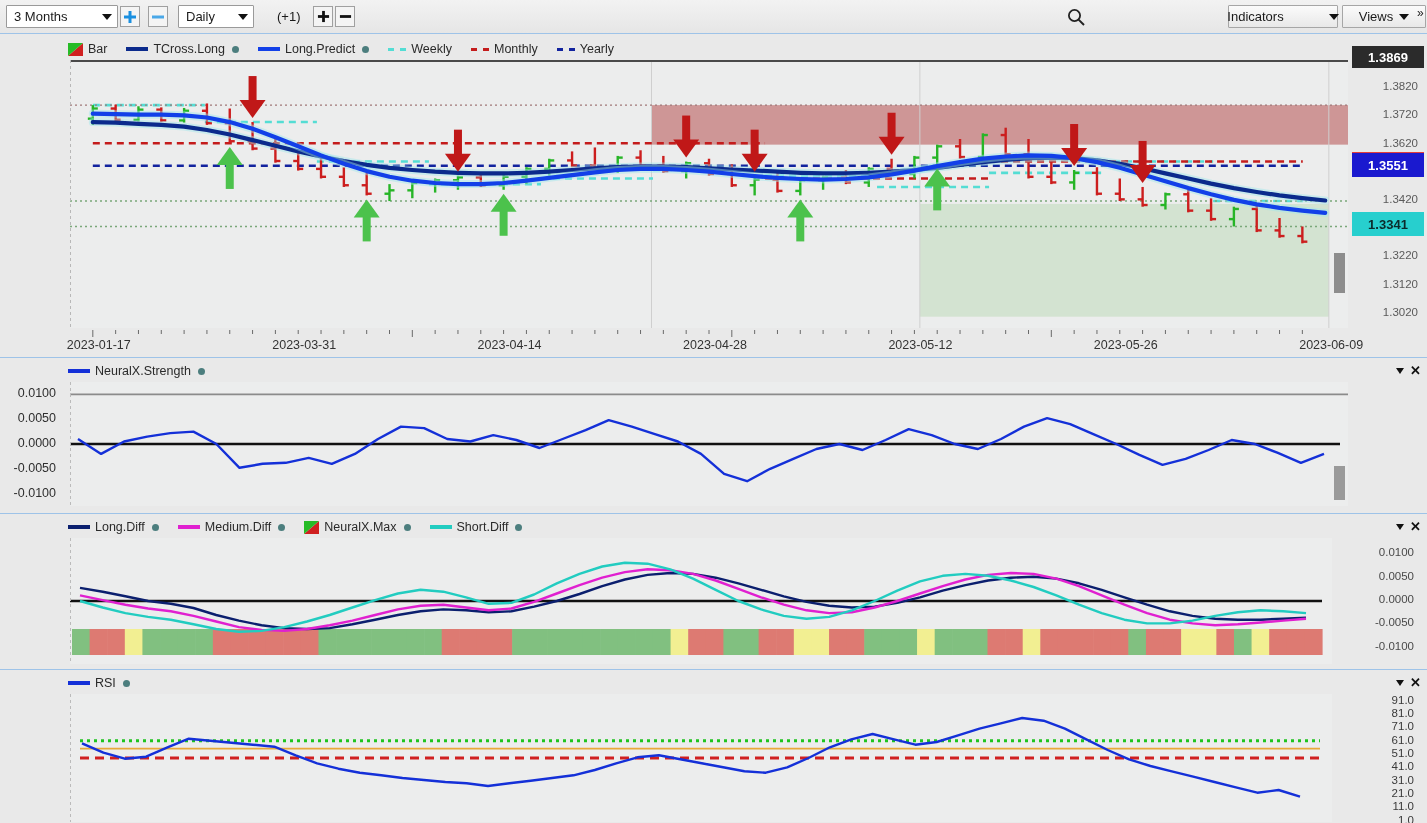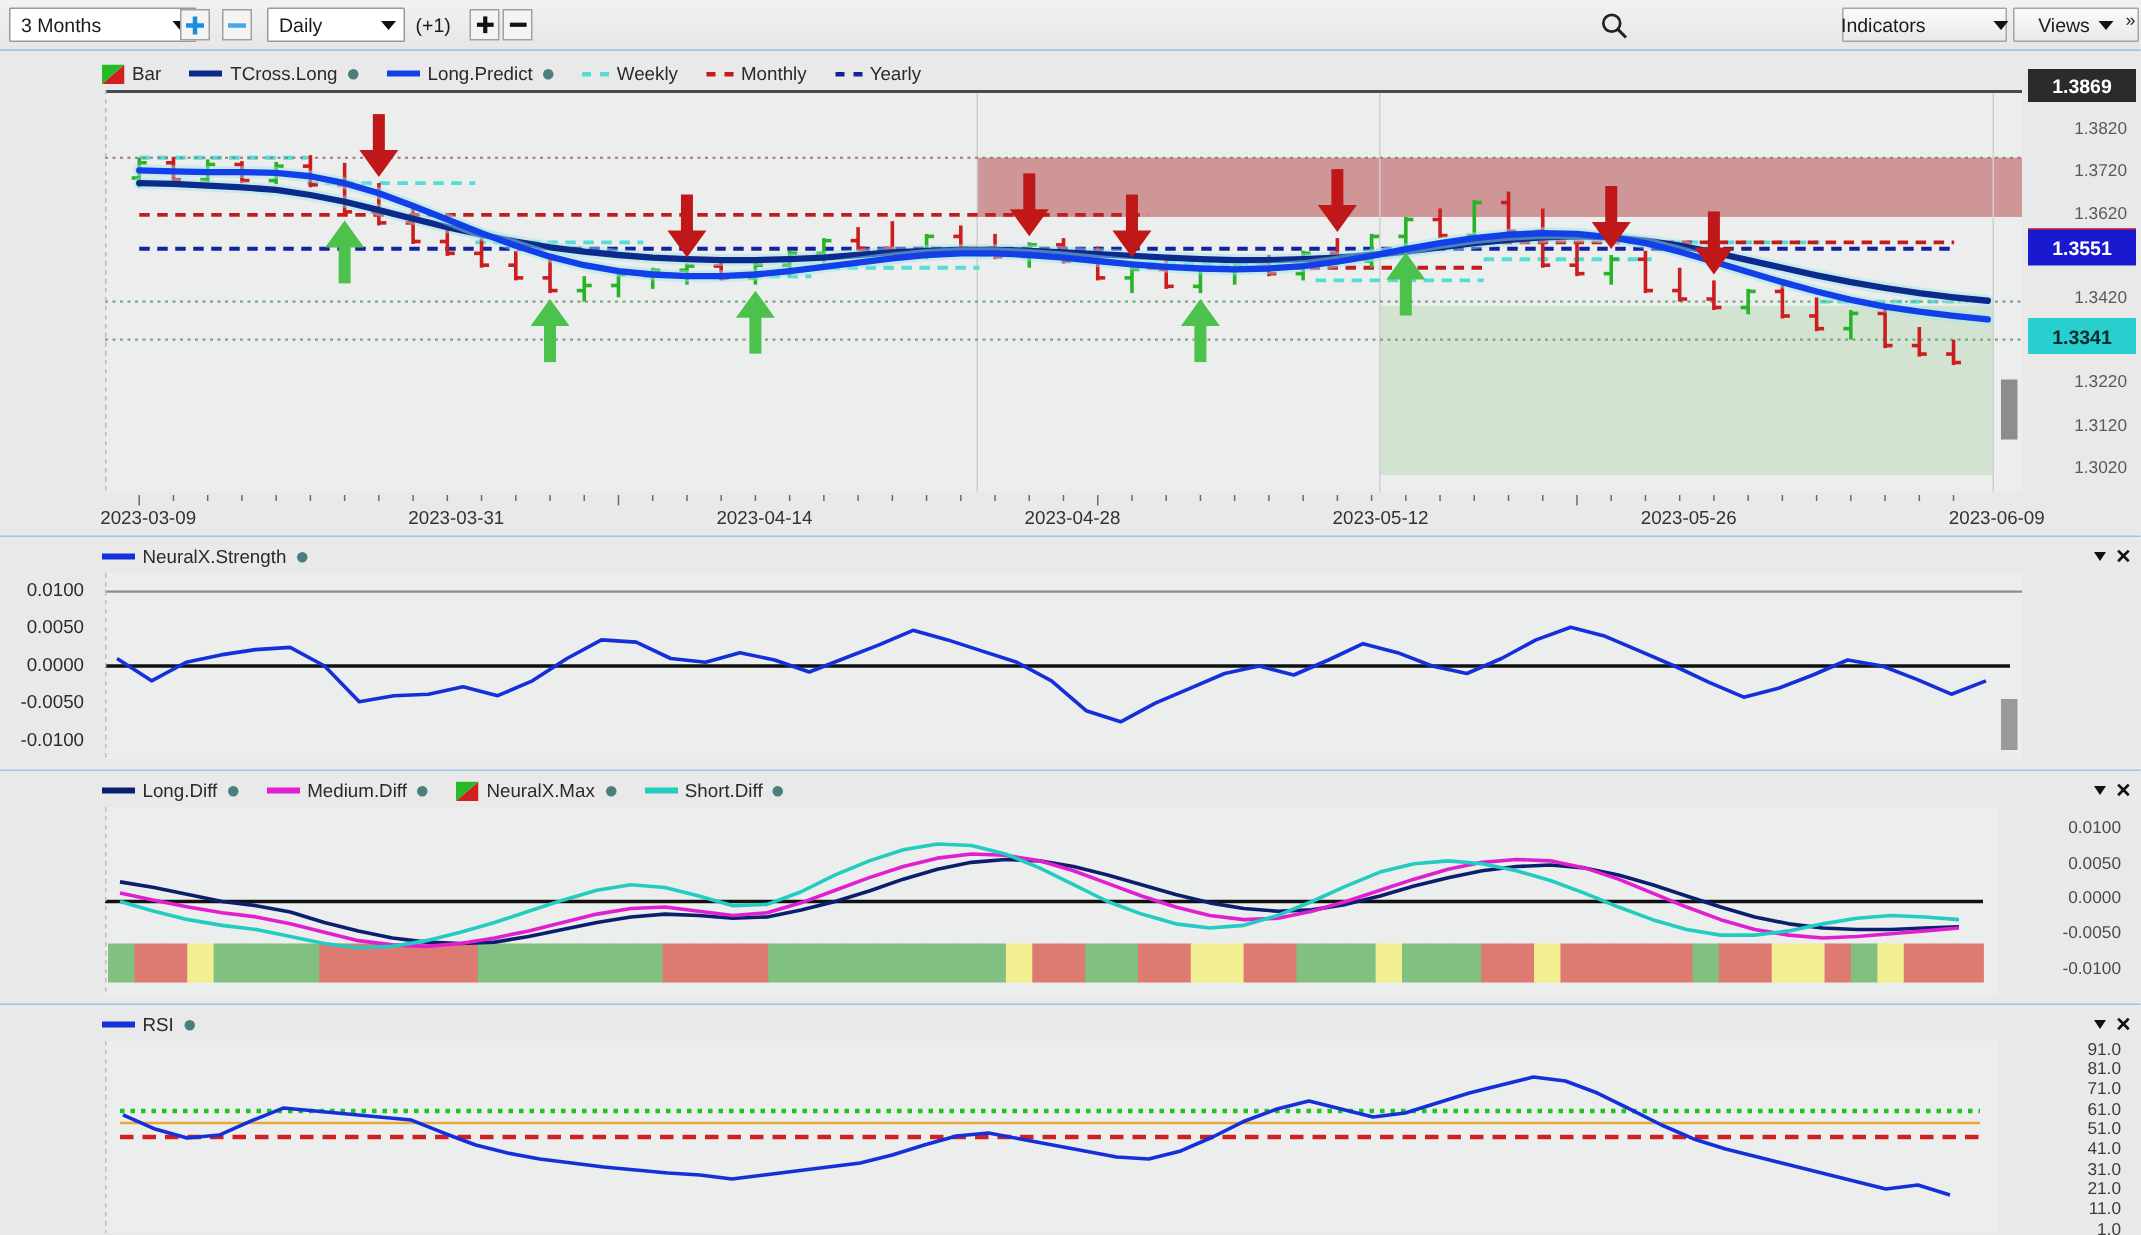--- a/index.html
+++ b/index.html
@@ -46,36 +46,36 @@
   .axis-right{position:absolute;font-size:11.5px;color:#5a5a5a;text-align:right;}
   .axis-right div{position:absolute;right:0;white-space:nowrap;}
   .xaxis{position:absolute;font-size:12.5px;color:#333;}
   .xaxis span{position:absolute;transform:translateX(-50%);white-space:nowrap;}
   svg{display:block;}
 </style>
 </head>
 <body>
 
 <div id="toolbar">
-  <div class="tb-select" style="left:6px;top:5px;width:125px;">
+  <div class="tb-select" style="left:6px;top:5px;width:112px;">
     <span>3 Months</span>
     <span class="caret"></span>
   </div>
   <div class="tb-sq" style="left:120px;top:6px;">
     <svg width="14" height="14" viewBox="0 0 14 14">
         <rect x="5.5" y="1" width="3" height="12" fill="#1a8fe0"></rect>
         <rect x="1" y="5.5" width="12" height="3" fill="#1a8fe0"></rect>
       </svg>
   </div>
   <div class="tb-sq" style="left:148px;top:6px;">
     <svg width="14" height="14" viewBox="0 0 14 14">
         <rect x="1" y="5.5" width="12" height="3" fill="#4aa8e8"></rect>
       </svg>
   </div>
-  <div class="tb-select" style="left:178px;top:5px;width:92px;">
+  <div class="tb-select" style="left:178px;top:5px;width:76px;">
     <span>Daily</span>
     <span class="caret"></span>
   </div>
   <div style="position:absolute;left:277px;top:9px;font-size:13px;color:#1a1a1a;">(+1)</div>
   <div class="tb-sq" style="left:313px;top:6px;">
     <svg width="13" height="13" viewBox="0 0 14 14">
         <rect x="5.5" y="1" width="3" height="12" fill="#111"></rect>
         <rect x="1" y="5.5" width="12" height="3" fill="#111"></rect>
       </svg>
   </div>
@@ -446,21 +446,21 @@
         <line x1="1049.7857142857144" y1="0" x2="1049.7857142857144" y2="4" stroke="#6a6a6a" stroke-width="1"></line>
         <line x1="1072.607142857143" y1="0" x2="1072.607142857143" y2="4" stroke="#6a6a6a" stroke-width="1"></line>
         <line x1="1095.4285714285716" y1="0" x2="1095.4285714285716" y2="4" stroke="#6a6a6a" stroke-width="1"></line>
         <line x1="1118.25" y1="0" x2="1118.25" y2="4" stroke="#6a6a6a" stroke-width="1"></line>
         <line x1="1141.0714285714287" y1="0" x2="1141.0714285714287" y2="4" stroke="#6a6a6a" stroke-width="1"></line>
         <line x1="1163.892857142857" y1="0" x2="1163.892857142857" y2="4" stroke="#6a6a6a" stroke-width="1"></line>
         <line x1="1186.7142857142858" y1="0" x2="1186.7142857142858" y2="4" stroke="#6a6a6a" stroke-width="1"></line>
         <line x1="1209.5357142857144" y1="0" x2="1209.5357142857144" y2="4" stroke="#6a6a6a" stroke-width="1"></line>
         <line x1="1232.357142857143" y1="0" x2="1232.357142857143" y2="4" stroke="#6a6a6a" stroke-width="1"></line>
       </svg>
-      <span style="left: 28.8214px; top: 8px;">2023-03-09</span>
+      <span style="left: 28.8214px; top: 8px;">2023-01-17</span>
       <span style="left: 234.214px; top: 8px;">2023-03-31</span>
       <span style="left: 439.607px; top: 8px;">2023-04-14</span>
       <span style="left: 645px; top: 8px;">2023-04-28</span>
       <span style="left: 850.393px; top: 8px;">2023-05-12</span>
       <span style="left: 1055.79px; top: 8px;">2023-05-26</span>
       <span style="left: 1261.18px; top: 8px;">2023-06-09</span>
     </div>
 </div>
 
 <div class="panel" style="top:357px;height:154px;">

